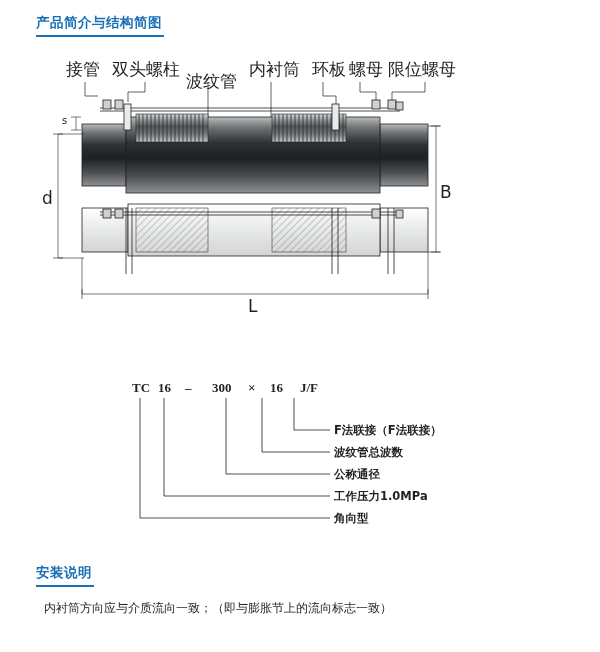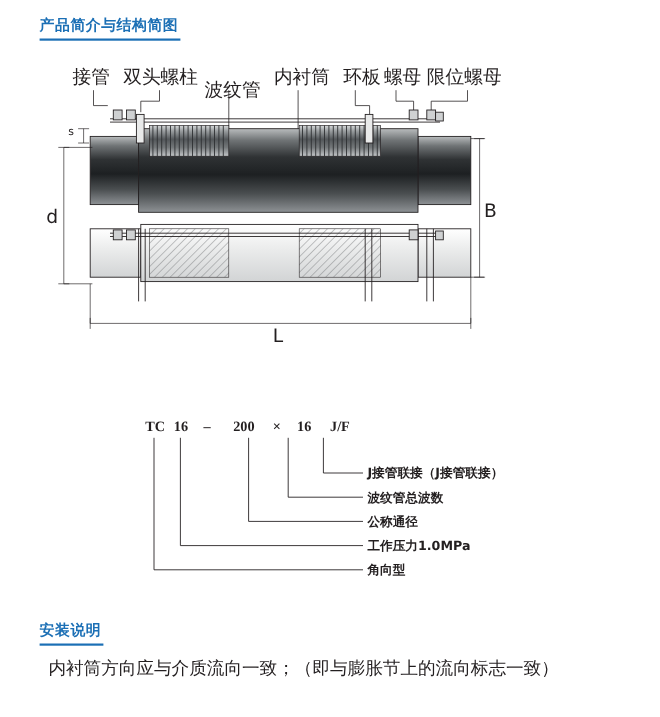--- a/index.html
+++ b/index.html
@@ -83,21 +83,21 @@
 
   
   #install-notes {
     position: absolute;
     left: 44px;
     top: 600px;
     width: 520px;
   }
   #install-notes p {
     margin: 0 0 7px 0;
-    font-size: 16px;
+    font-size: 12px;
     line-height: 16px;
     color: #231f20;
     white-space: nowrap;
   }
 </style>
 </head>
 <body>
 
 <div class="page">
 
@@ -300,26 +300,26 @@
 
         <path d="M124 18 L124 116 L290 116"></path>
 
         <path d="M100 18 L100 138 L290 138"></path>
       </g>
     </svg>
 
     <div class="code-token" style="left:92px; top:0px;">TC</div>
     <div class="code-token" style="left:118px; top:0px;">16</div>
     <div class="code-token" style="left:145px; top:0px;">–</div>
-    <div class="code-token" style="left:172px; top:0px;">200</div>
+    <div class="code-token" style="left:172px; top:0px;">300</div>
     <div class="code-token" style="left:208px; top:0px;">×</div>
     <div class="code-token" style="left:230px; top:0px;">16</div>
     <div class="code-token" style="left:260px; top:0px;">J/F</div>
 
-    <div class="code-desc" style="left:294px; top:43px;">J接管联接（J接管联接）</div>
+    <div class="code-desc" style="left:294px; top:43px;">F法联接（F法联接）</div>
     <div class="code-desc" style="left:294px; top:65px;">波纹管总波数</div>
     <div class="code-desc" style="left:294px; top:87px;">公称通径</div>
     <div class="code-desc" style="left:294px; top:109px;text-align:right;">工作压力1.0MPa</div>
     <div class="code-desc" style="left:294px; top:131px;">角向型</div>
   </div>
 
   <div class="section-title" id="title-3">
     <span>安装说明</span>
     <span class="underline-bar" style="width: 58px;"></span>
   </div>

